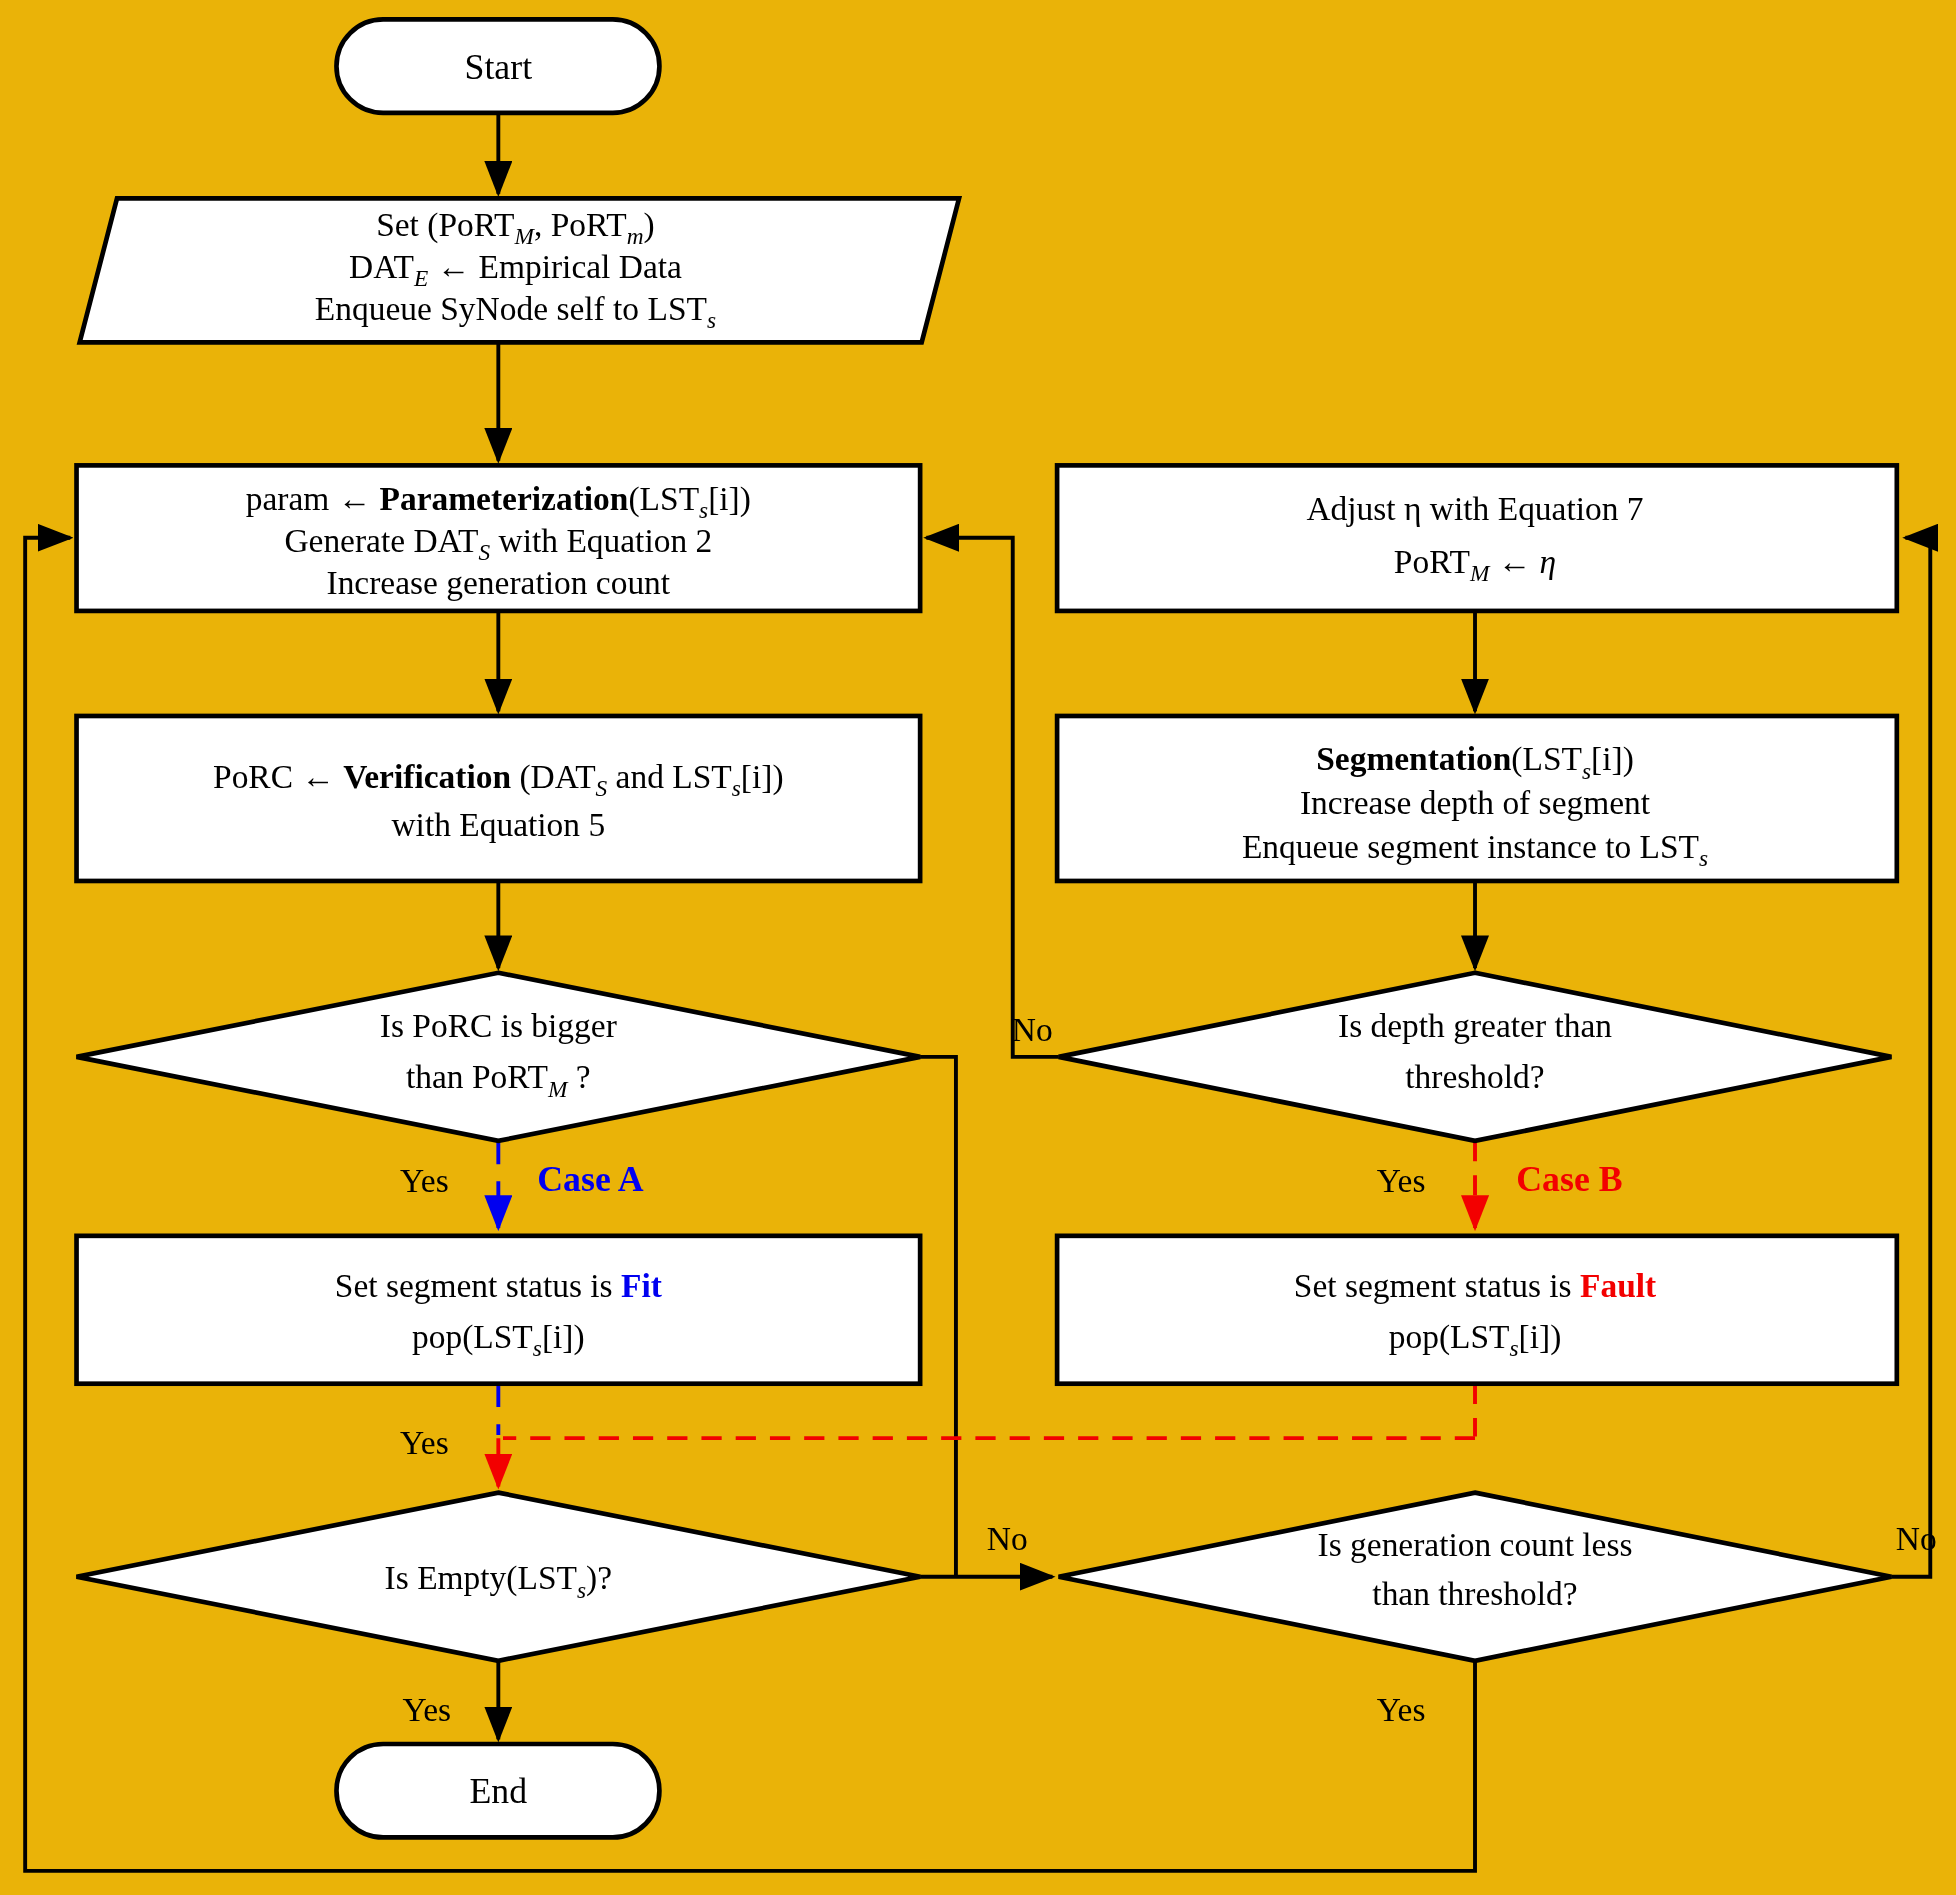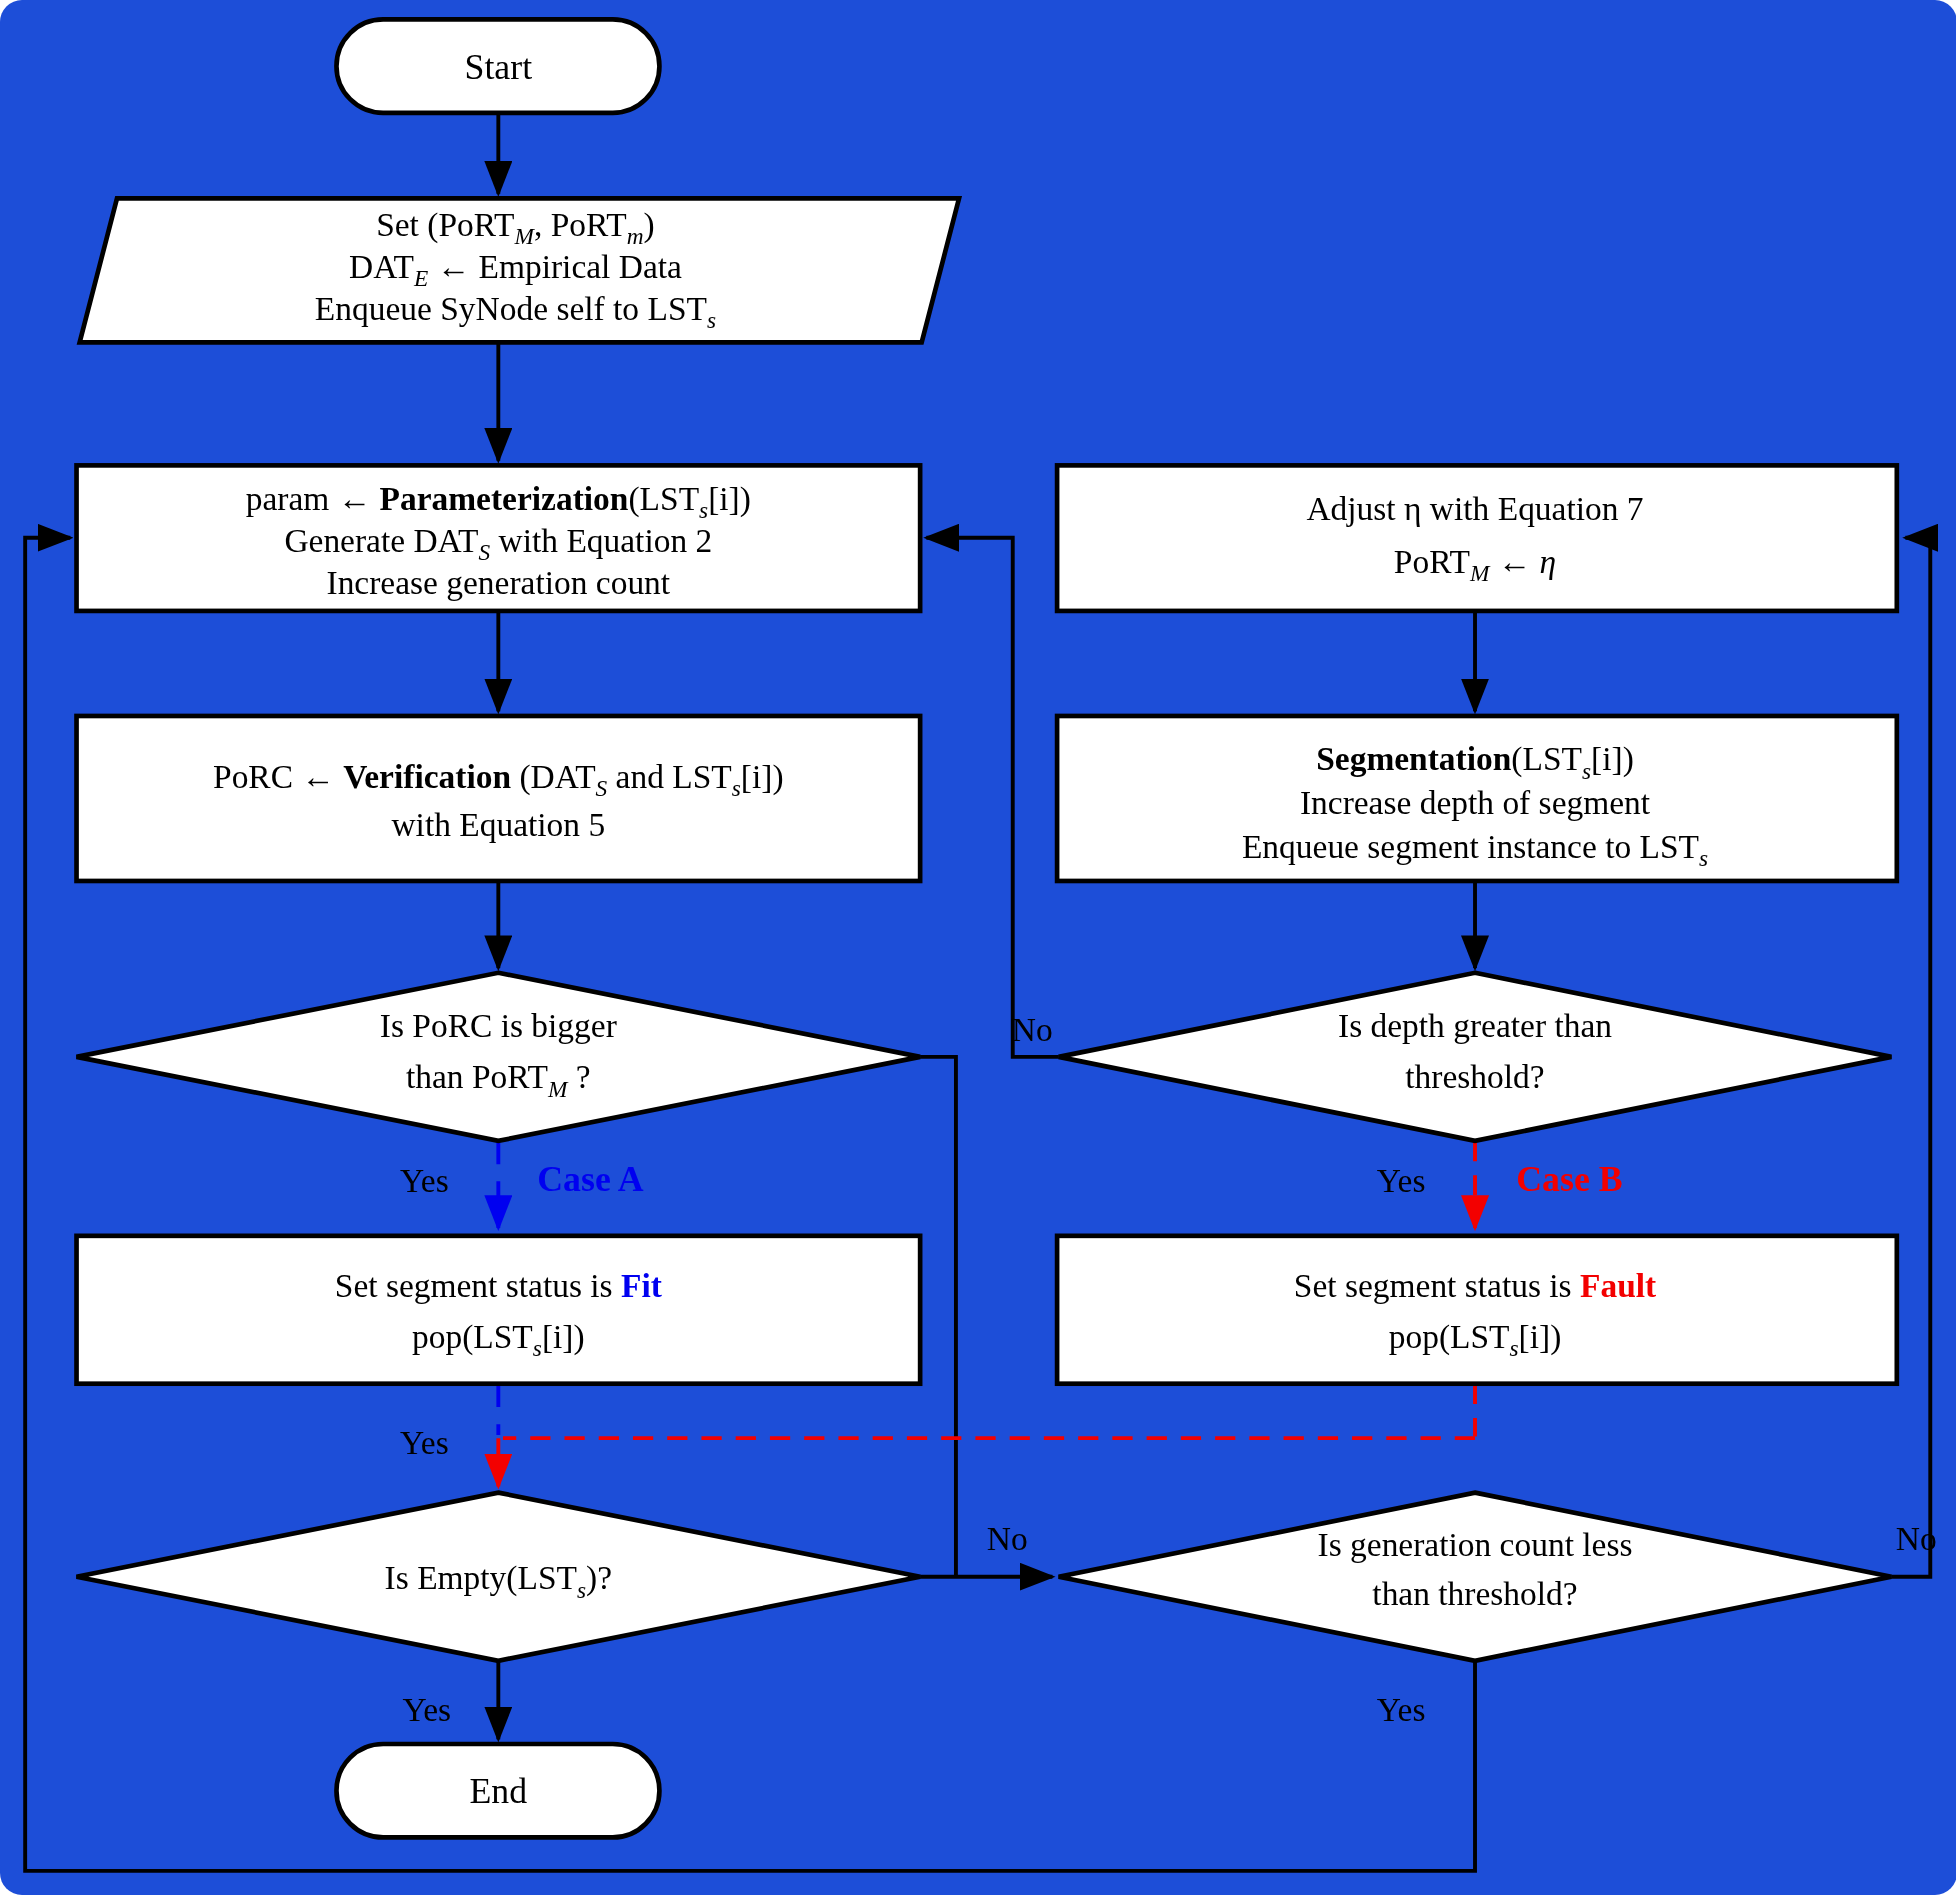--- a/index.html
+++ b/index.html
@@ -1,16 +1,16 @@
 <!DOCTYPE html>
 <html style="font-size:12.5px"><head>
 <meta charset="utf-8">
 <style>
   html,body{margin:0;padding:0;background:#ffffff;}
-  .stage{width:1957px;height:1895px;position:relative;background:#1d4ed8;border-radius:22px;}
+  .stage{width:1957px;height:1895px;position:relative;background:#eab308;}
   svg{display:block;}
   .t  {font-family:"Liberation Serif",serif;font-size:43px;fill:#000;}
   .big{font-family:"Liberation Serif",serif;font-size:46px;fill:#000;}
   .b  {font-weight:bold;}
   .sub{font-size:30px;font-style:italic;}
   .it {font-style:italic;}
   .blue{fill:#0000f0;}
   .red {fill:#f30000;}
   .lbl{font-family:"Liberation Serif",serif;font-size:43px;fill:#000;}
   .case{font-family:"Liberation Serif",serif;font-size:46px;font-weight:bold;}

